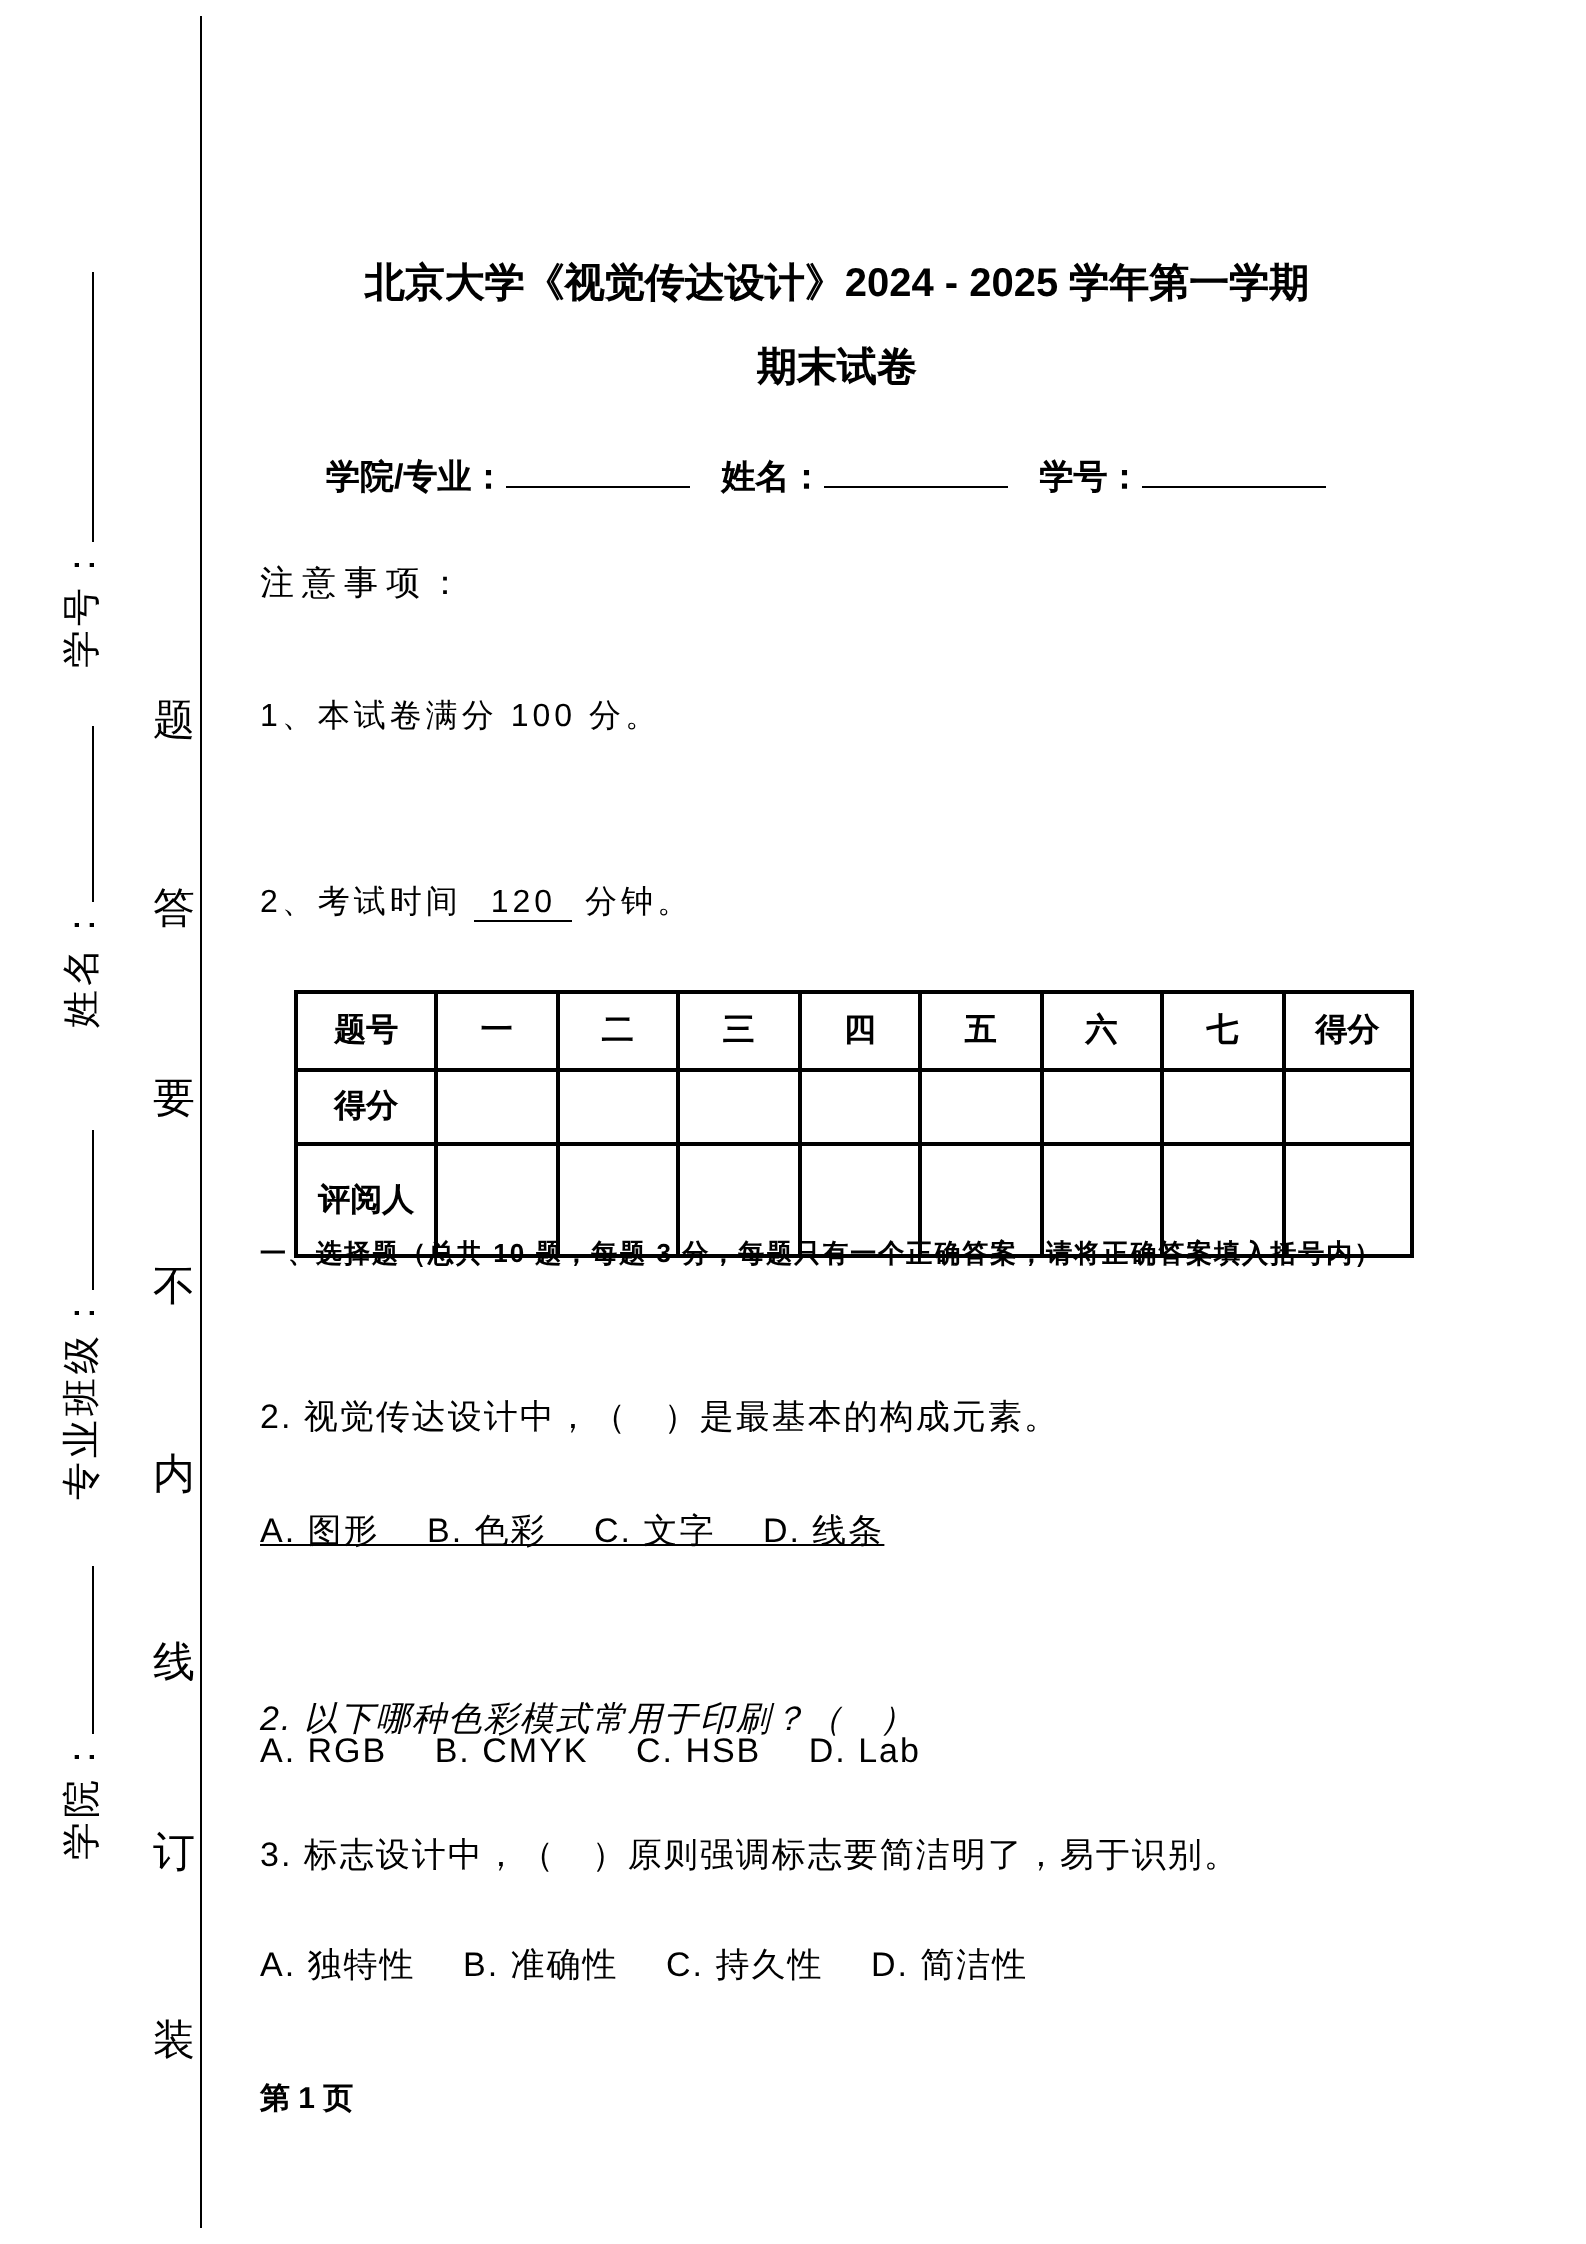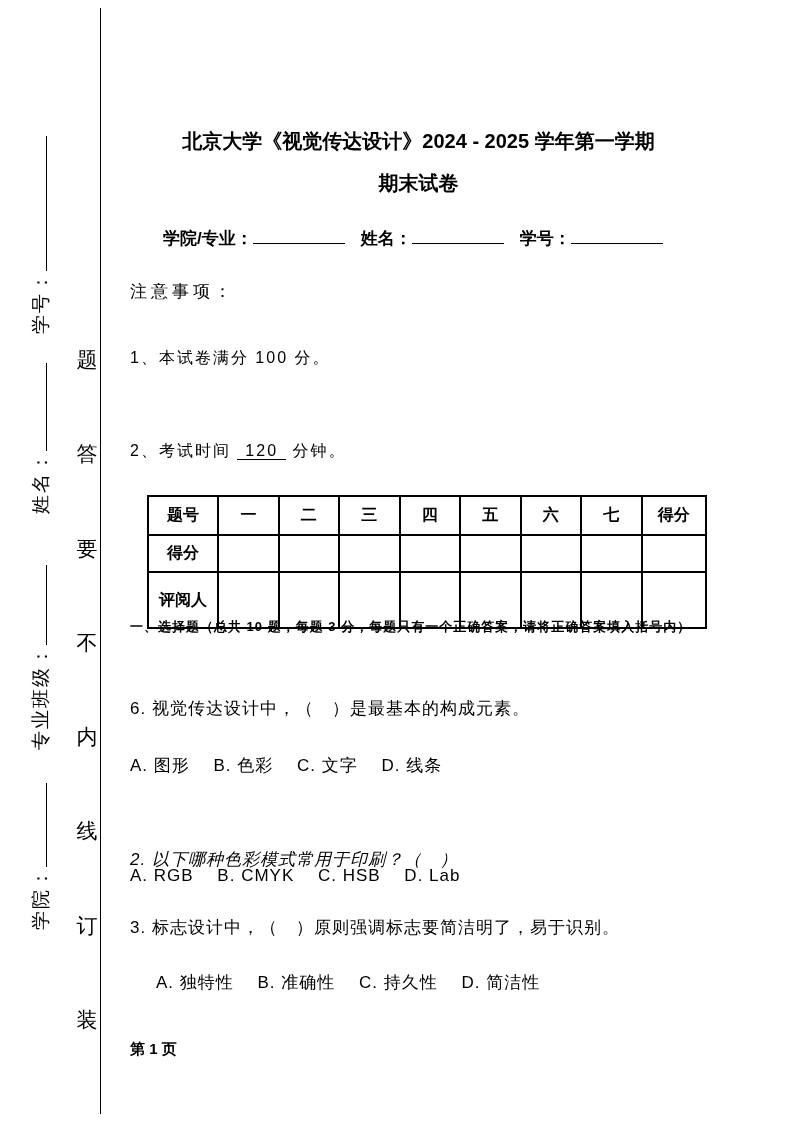--- a/index.html
+++ b/index.html
@@ -45,23 +45,23 @@
   .score-table td{border:2px solid #000;text-align:center;vertical-align:middle;font-size:16px;font-weight:bold;padding:0;}
   .score-table tr.r1 td{height:37px;}
   .score-table tr.r2 td{height:35px;}
   .score-table tr.r3 td{height:54px;border-radius:26px;}
   .score-table td.c0{width:70px;}
   .score-table td.cn{width:60px;}
   .score-table td.cl{width:64px;}
 
   .sec-h{position:absolute;top:604px;left:0;width:577px;font-weight:bold;font-size:13px;line-height:46px;letter-spacing:1px;}
   .q{position:absolute;left:0;font-size:17px;letter-spacing:1px;white-space:nowrap;}
-  #q1{top:697px;} #o1{top:754px;}
+  #q1{top:697px;} #o1{top:754px;text-decoration:underline;}
   #q2{top:848px;font-style:italic;} #o2{top:864px;}
-  #q3{top:916px;} #o3{top:971px;margin-left:26px;}
+  #q3{top:916px;} #o3{top:971px;}
 
   .footer{position:absolute;top:1040px;width:100%;text-align:left;font-weight:bold;font-size:15px;}
 </style>
 </head>
 <body>
 
 <div class="page">
 
   <div class="rule"></div>
 
@@ -139,21 +139,21 @@
         <td class="cn"></td>
         <td class="cn"></td>
         <td class="cn"></td>
         <td class="cl"></td>
       </tr>
     </tbody>
       </table>
 
     <div class="sec-h">一、选择题（总共 10 题，每题 3 分，每题只有一个正确答案，请将正确答案填入括号内）</div>
 
-    <div class="q" id="q1">6. 视觉传达设计中，（　）是最基本的构成元素。</div>
+    <div class="q" id="q1">2. 视觉传达设计中，（　）是最基本的构成元素。</div>
     <div class="q" id="o1">A. 图形　 B. 色彩　 C. 文字　 D. 线条</div>
 
     <div class="q" id="q2">2. 以下哪种色彩模式常用于印刷？（　）</div>
     <div class="q" id="o2">A. RGB　 B. CMYK　 C. HSB　 D. Lab</div>
 
     <div class="q" id="q3">3. 标志设计中，（　）原则强调标志要简洁明了，易于识别。</div>
     <div class="q" id="o3">A. 独特性　 B. 准确性　 C. 持久性　 D. 简洁性</div>
 
     <div class="footer">第 1 页</div>
 

